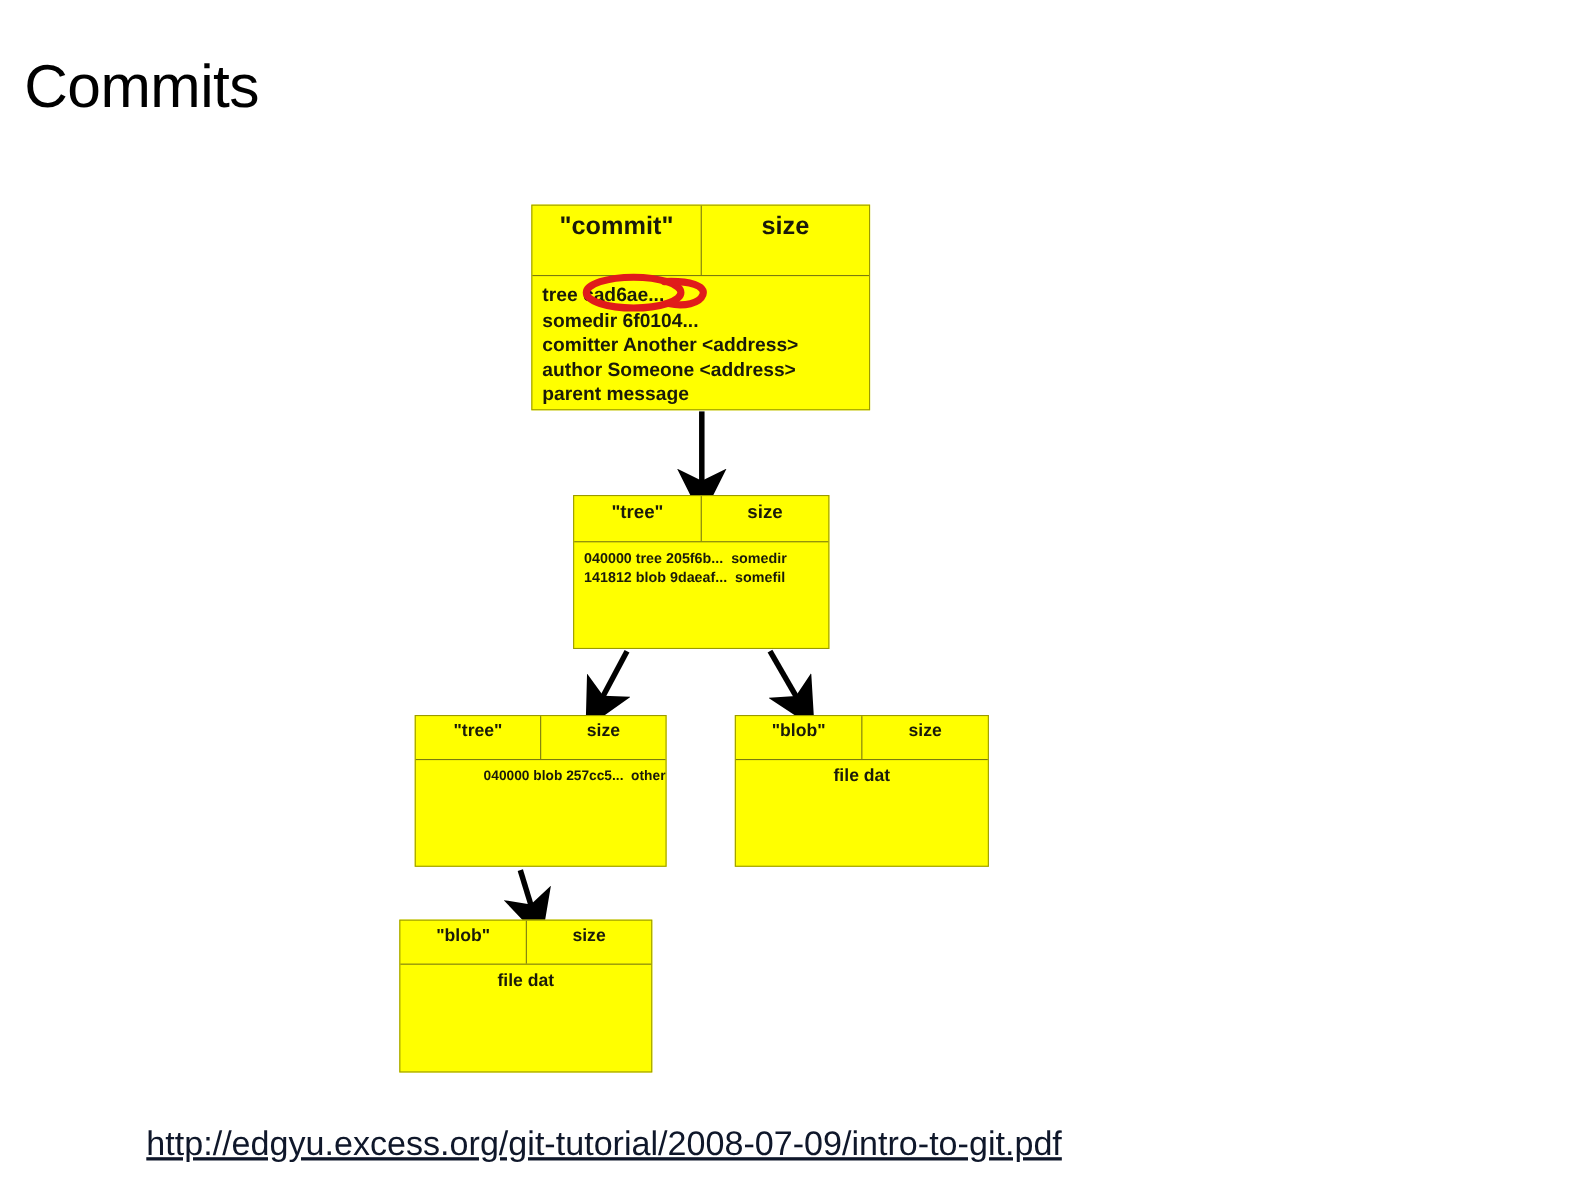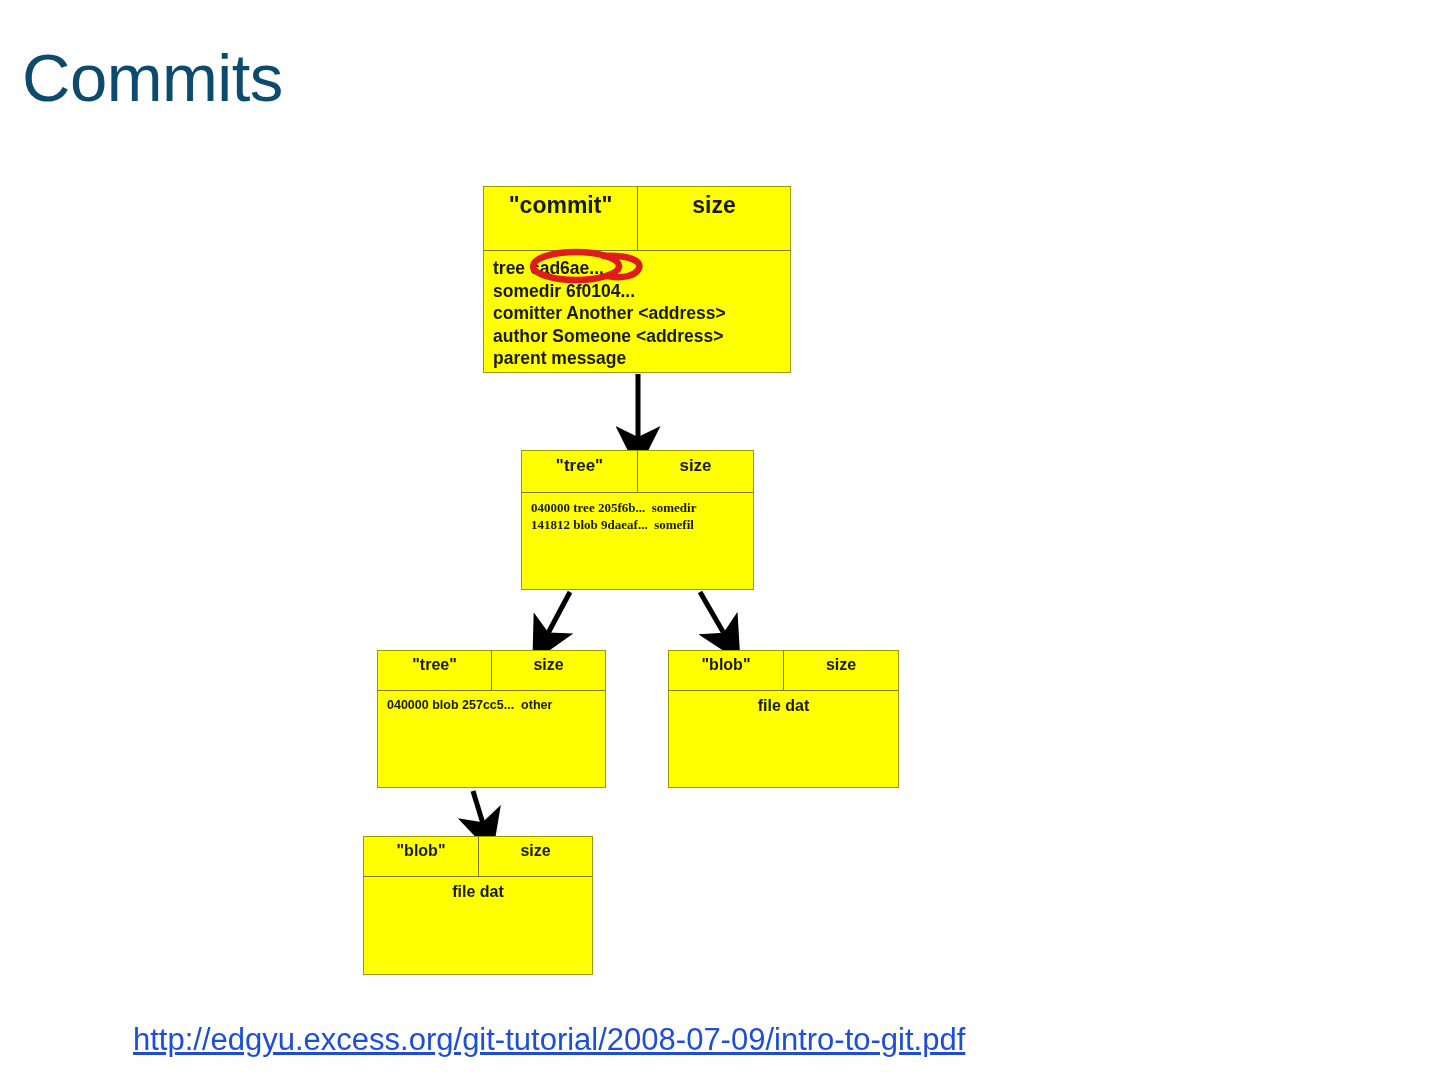--- a/index.html
+++ b/index.html
@@ -18,24 +18,24 @@
     position: absolute;
     left: 0; top: 0;
     width: 1440px;
     height: 1080px;
     background: #ffffff;
   }
   #slide-title {
     position: absolute;
     left: 22px;
     top: 36px;
-    font-size: 67px;
+    font-size: 55px;
     line-height: 84px;
     font-weight: 400;
-    color: #0c4a6e;
+    color: #000000;
     letter-spacing: -0.5px;
     white-space: nowrap;
   }
   #diagram {
     position: absolute;
     left: 0;
     top: 0;
     width: 1440px;
     height: 1010px;
   }
@@ -113,21 +113,20 @@
     color: #1a1a0a;
   }
   #node-tree1 .body {
     padding: 6px 0 0 9px;
     height: 96px;
   }
   #node-tree1 .body .line {
     font-size: 13px;
     line-height: 17px;
     font-weight: bold;
-    font-family: Liberation Serif, serif;
   }
 
   
   #node-tree2 {
     left: 377px;
     top: 650px;
     width: 229px;
     height: 138px;
   }
   #node-tree2 .hdr { height: 40px; }
@@ -139,20 +138,21 @@
     color: #1a1a0a;
   }
   #node-tree2 .body {
     padding: 6px 0 0 9px;
     height: 96px;
   }
   #node-tree2 .body .line {
     font-size: 12.5px;
     line-height: 17px;
     font-weight: bold;
+    text-align: right;
   }
 
   
   #node-blob1 {
     left: 668px;
     top: 650px;
     width: 231px;
     height: 138px;
   }
   #node-blob1 .hdr { height: 40px; }
@@ -214,21 +214,21 @@
     height: 1010px;
     pointer-events: none;
   }
 
   #source-link {
     position: absolute;
     left: 133px;
     top: 1021px;
     font-size: 31px;
     line-height: 38px;
-    color: #1d4ed8;
+    color: #0f172a;
     text-decoration: underline;
     white-space: nowrap;
     font-family: "Liberation Sans", sans-serif;
   }
 </style>
 </head>
 <body>
 
 <div id="slide">
 

